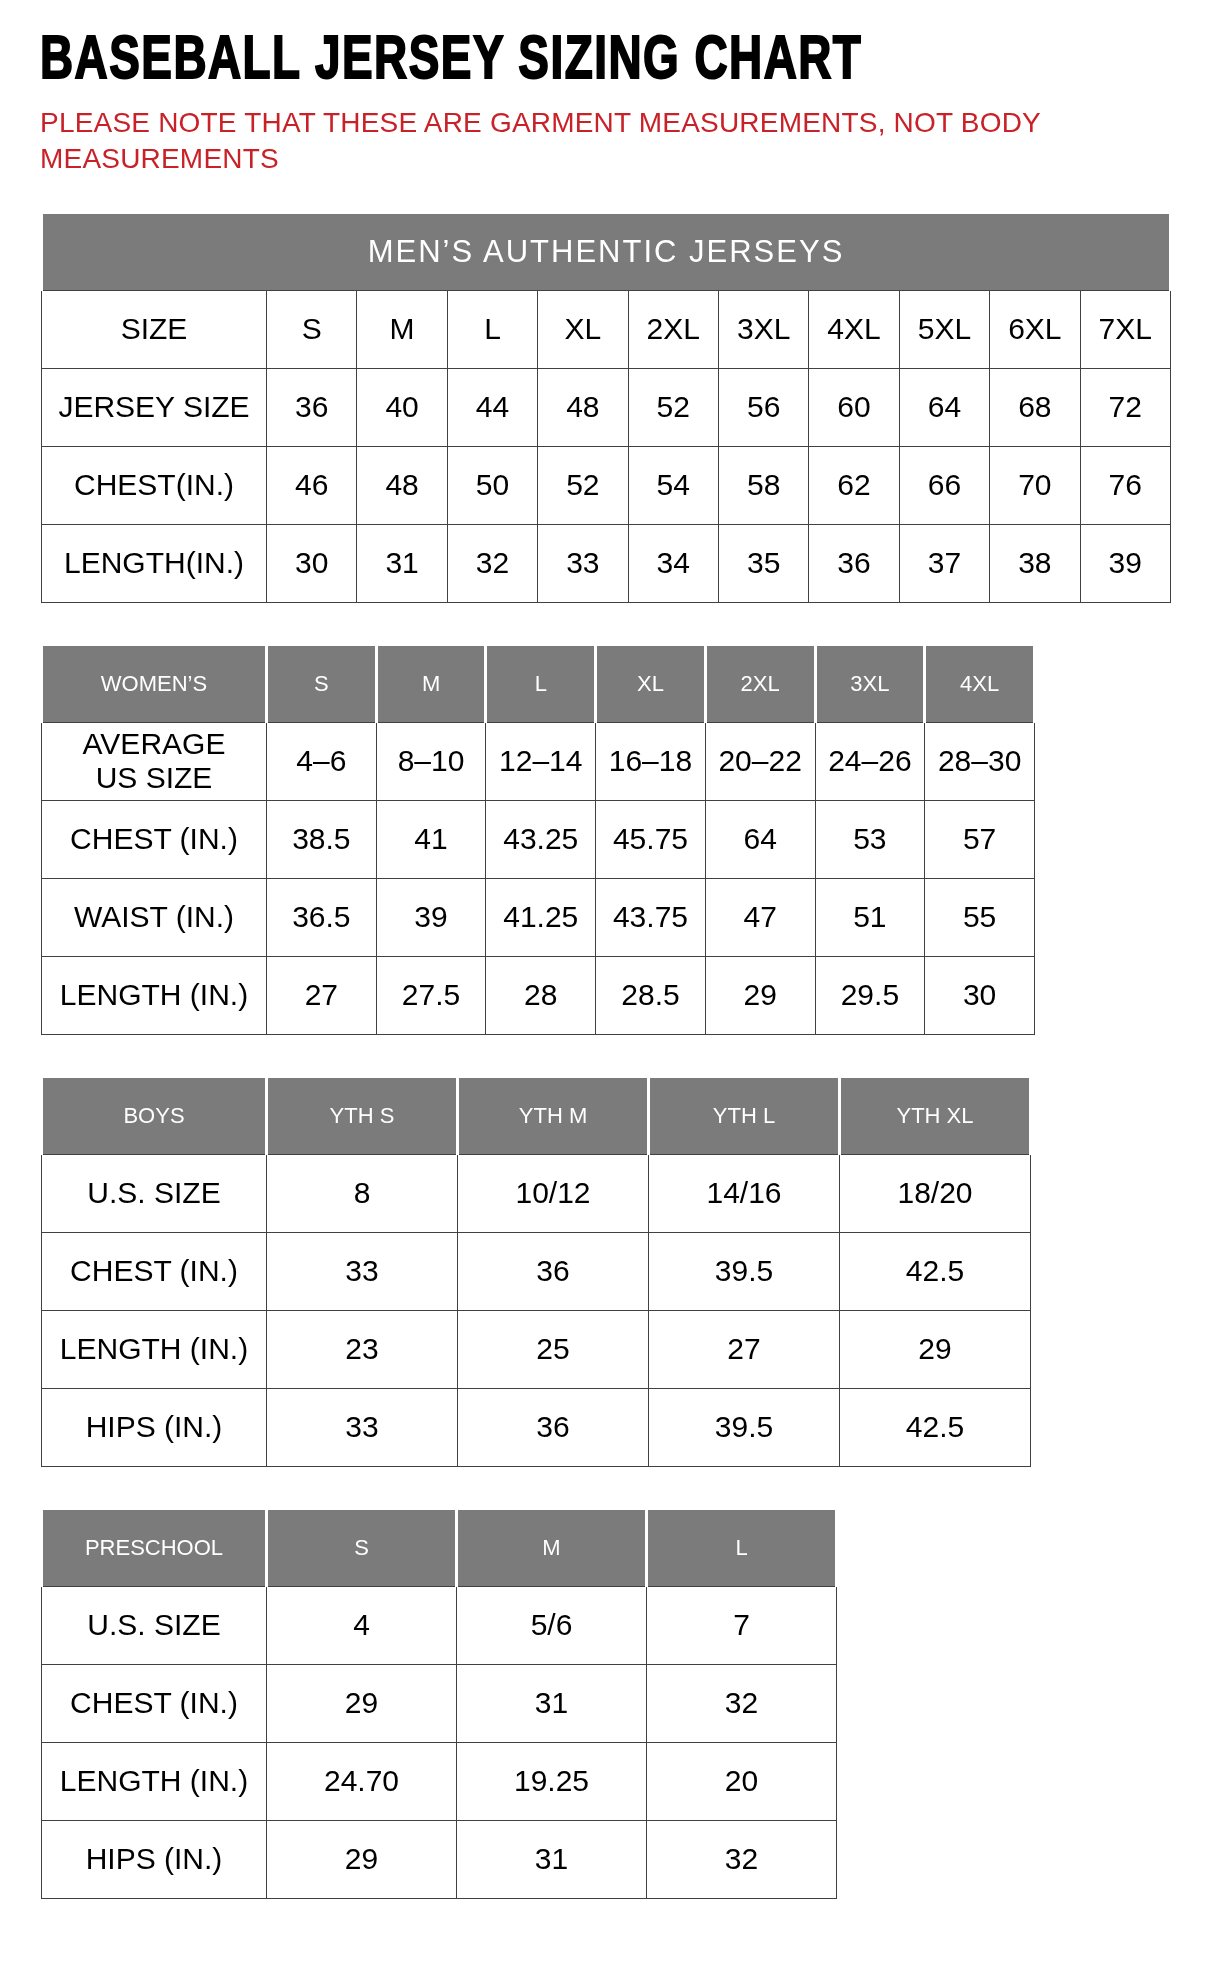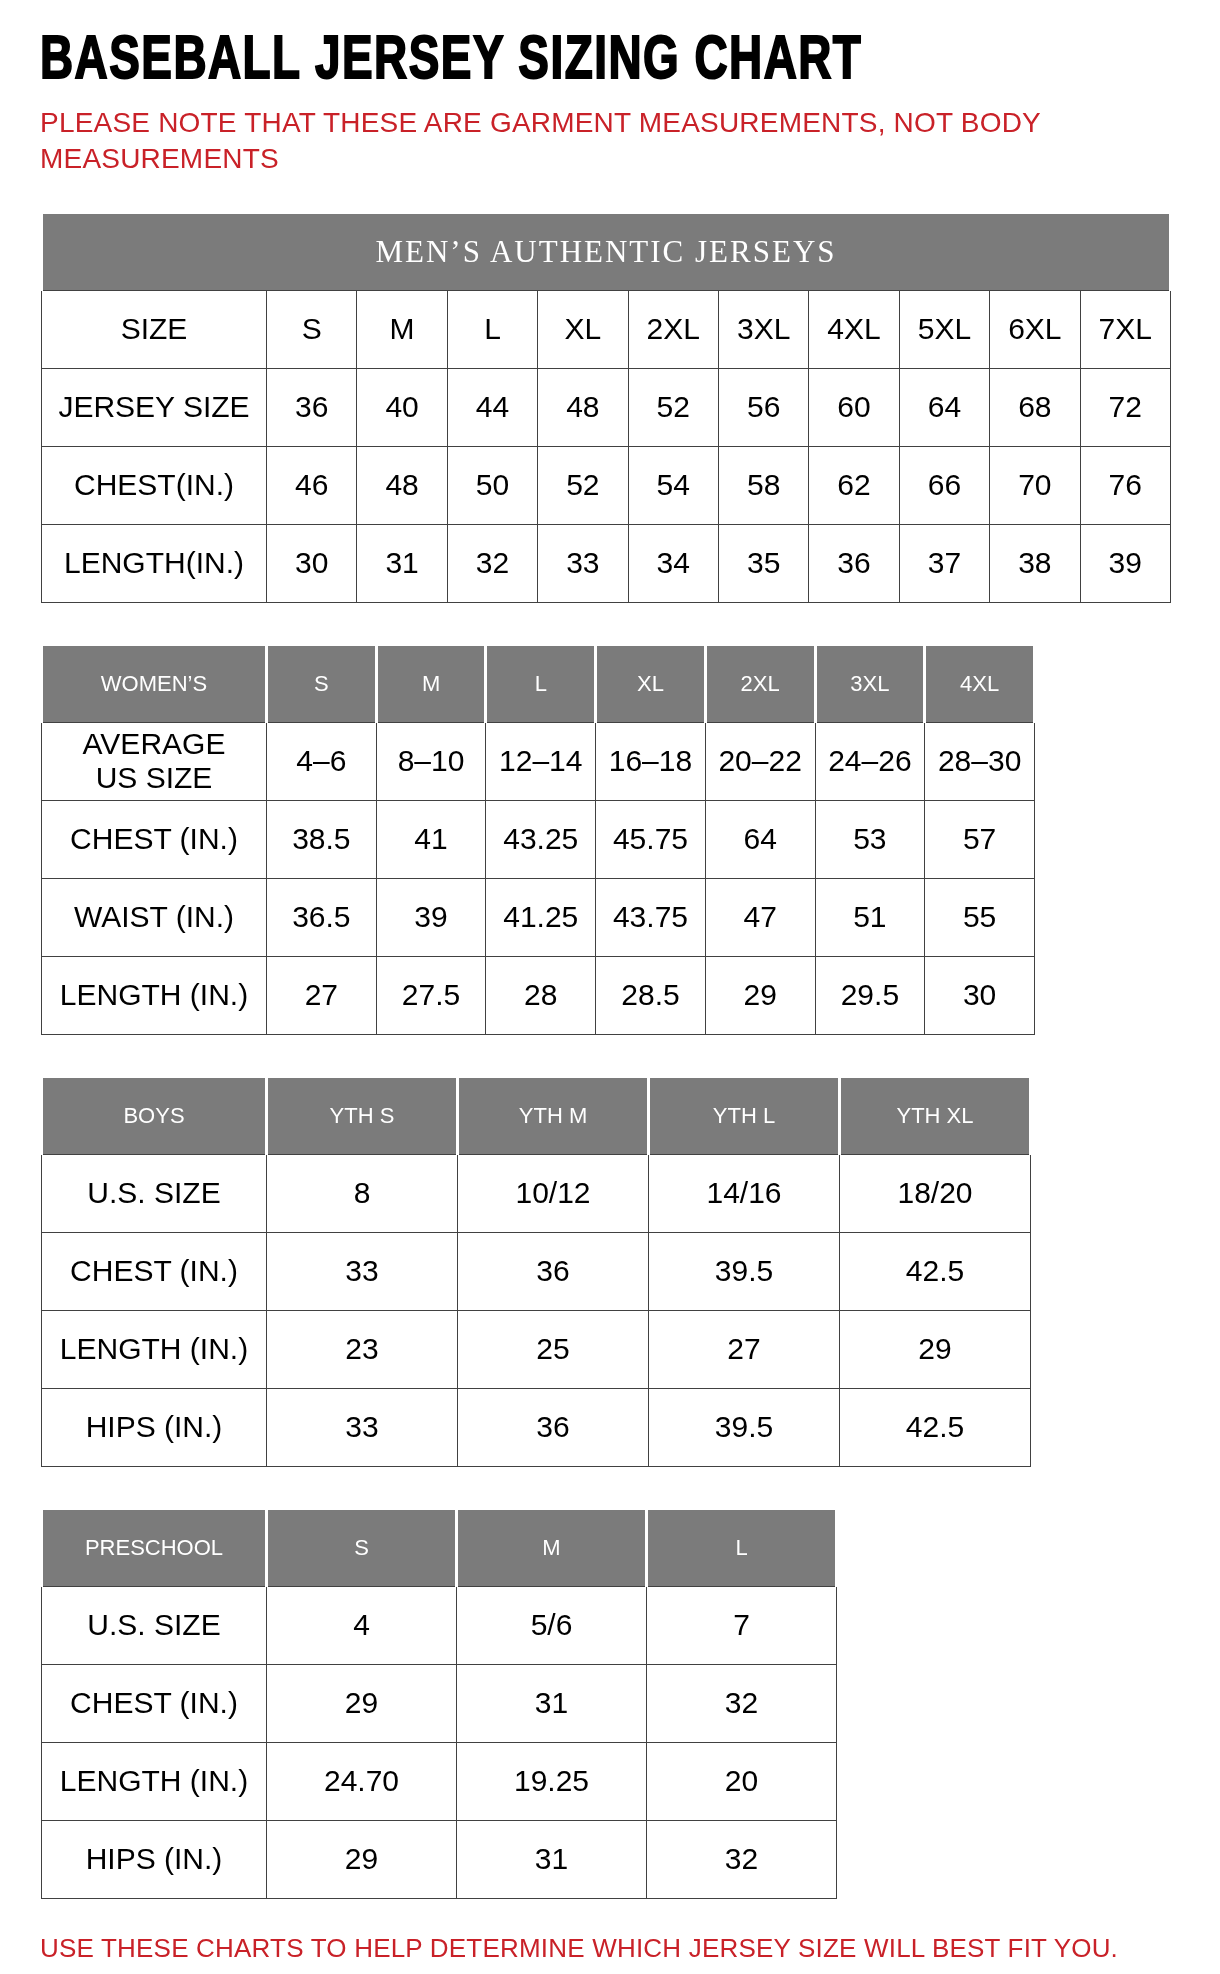--- a/index.html
+++ b/index.html
@@ -58,21 +58,20 @@
     background: var(--gray, #7b7b7b);
     color: #fff;
     font-weight: normal;
     font-size: 22px;
     border: 3px solid #ffffff;
     border-bottom: 1px solid var(--border, #414141);
   }
   table.sizing th.title-bar {
     font-size: 31px;
     letter-spacing: 2px;
-    font-family: Liberation Serif, serif;
   }
   table.sizing .row-label { white-space: pre-line; }
 
   .footer {
     margin: 34px 0 0 0;
     font-size: 26px;
     color: var(--red, #c92128);
     white-space: nowrap;
     letter-spacing: 0.2px;
   }
@@ -301,14 +300,13 @@
           </tr>
           <tr>
             <td class="row-label">HIPS (IN.)</td>
             <td>29</td>
             <td>31</td>
             <td>32</td>
           </tr>
         </tbody>
       </table>
     </div>
-  <p class="footer">USE THESE CHARTS TO HELP DETERMINE WHICH JERSEY SIZE WILL BEST FIT YOU.</p>
 </div>
 
 </body></html>

